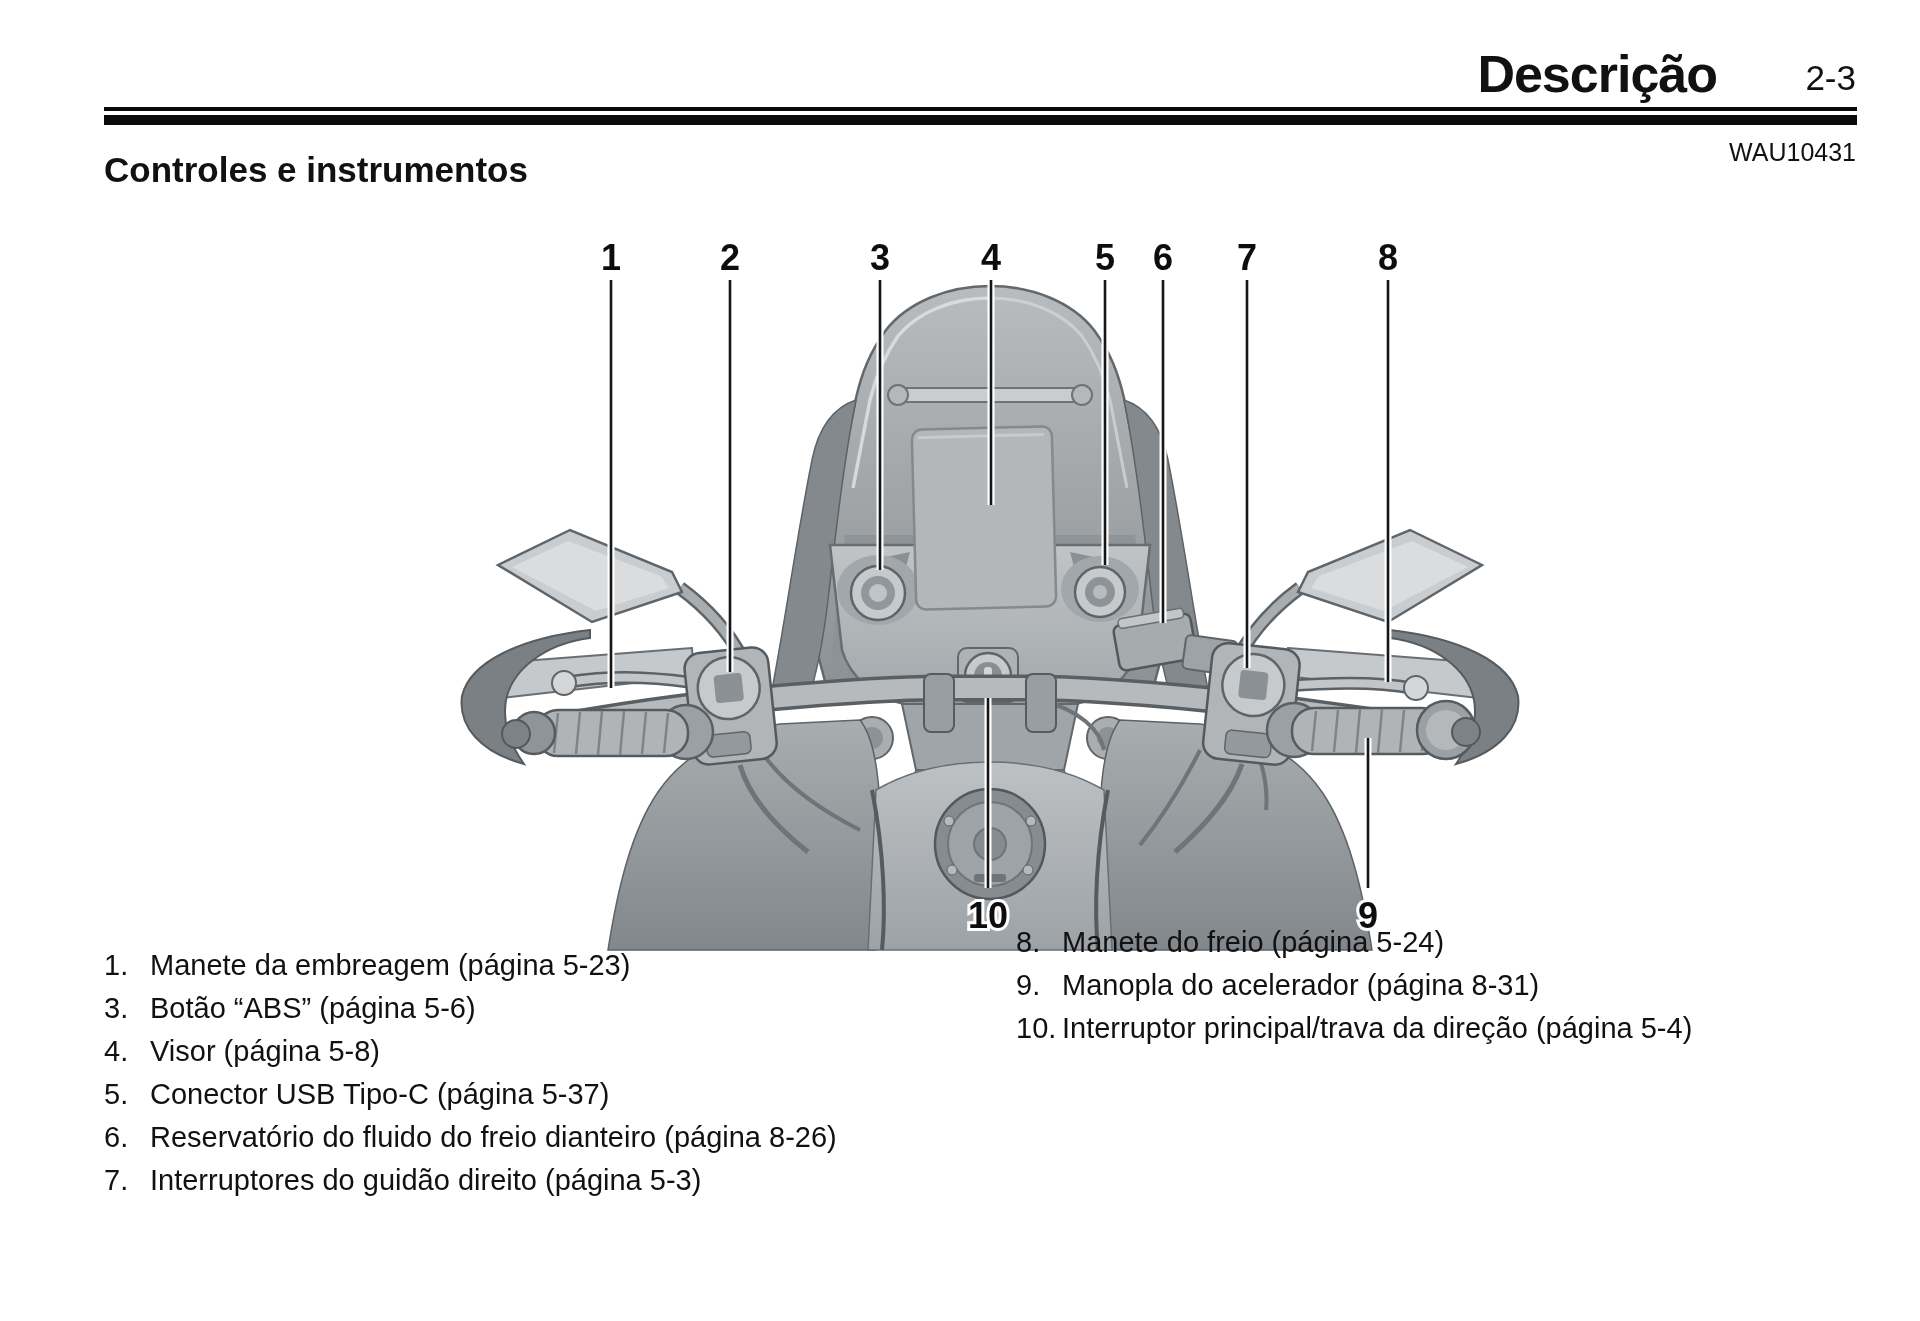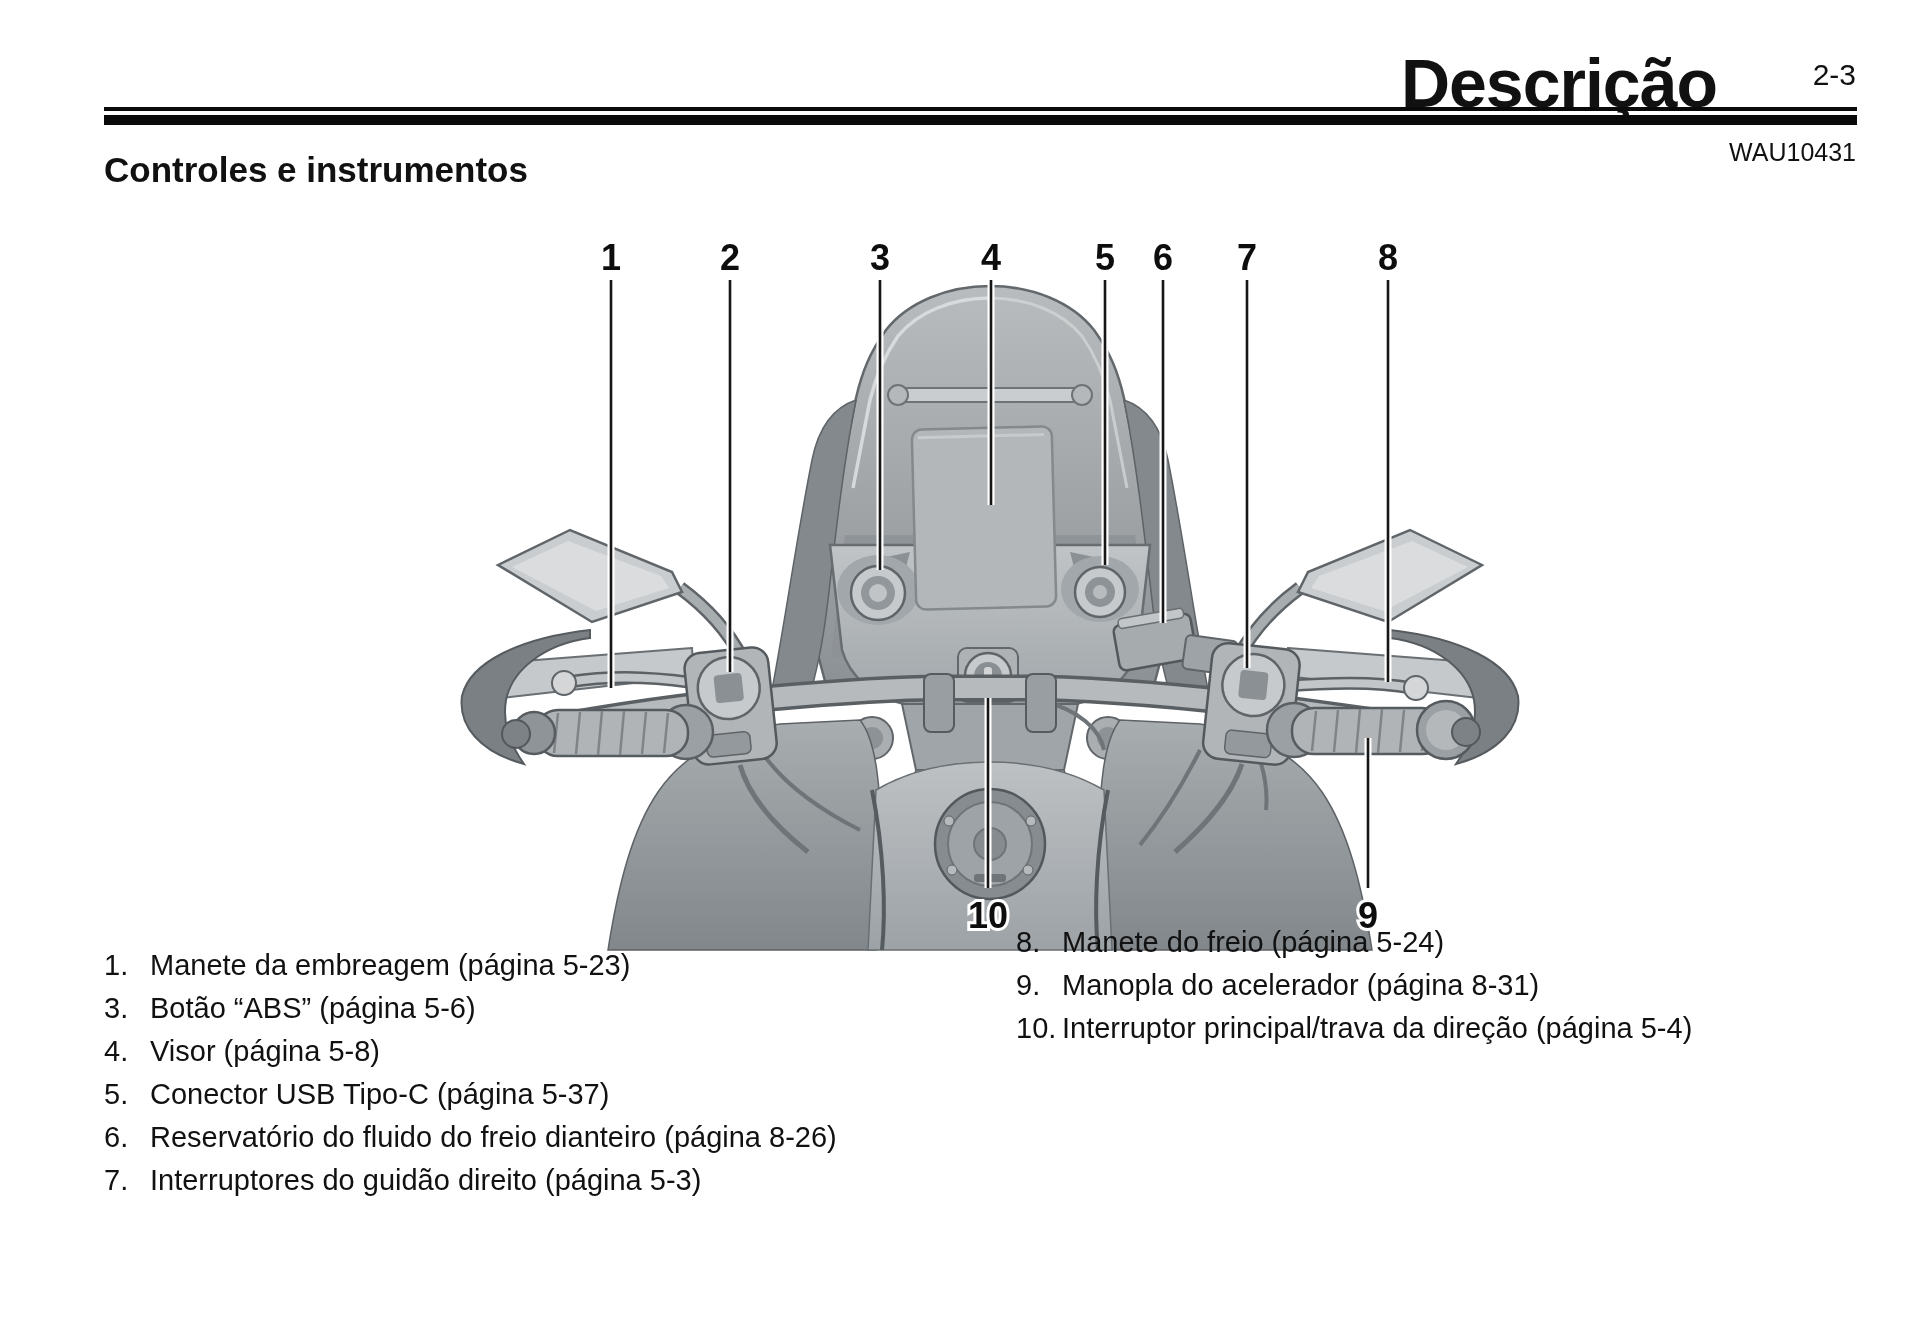--- a/index.html
+++ b/index.html
@@ -3,24 +3,24 @@
 <meta charset="utf-8">
 <style>
   html,body{margin:0;padding:0;}
   body{
     width:1920px;height:1321px;background:#ffffff;position:relative;
     font-family:"Liberation Sans",sans-serif;color:#111;overflow:hidden;
   }
   .abs{position:absolute;}
   
   .section-title{
-    top:44px;right:203px;font-size:68px;font-weight:700;letter-spacing:-1px;
+    top:44px;right:203px;font-size:52px;font-weight:700;letter-spacing:-1px;
   }
   .page-number{
-    top:58px;right:64px;font-size:30px;font-weight:400;
+    top:58px;right:64px;font-size:35px;font-weight:400;
   }
   .rule-thin{top:107px;left:104px;width:1753px;height:4px;background:#0a0a0a;}
   .rule-thick{top:115px;left:104px;width:1753px;height:10px;background:#0a0a0a;}
   .doc-code{top:138px;right:64px;font-size:25px;font-weight:400;}
   .page-heading{top:150px;left:104px;font-size:35px;font-weight:700;}
   
   .figure-wrap{top:230px;left:440px;width:1100px;height:730px;}
   .figure-svg{width:100%;height:100%;display:block;}
   .callout-num{
     font-family:"Liberation Sans",sans-serif;font-size:36px;font-weight:700;fill:#0d0d0d;

